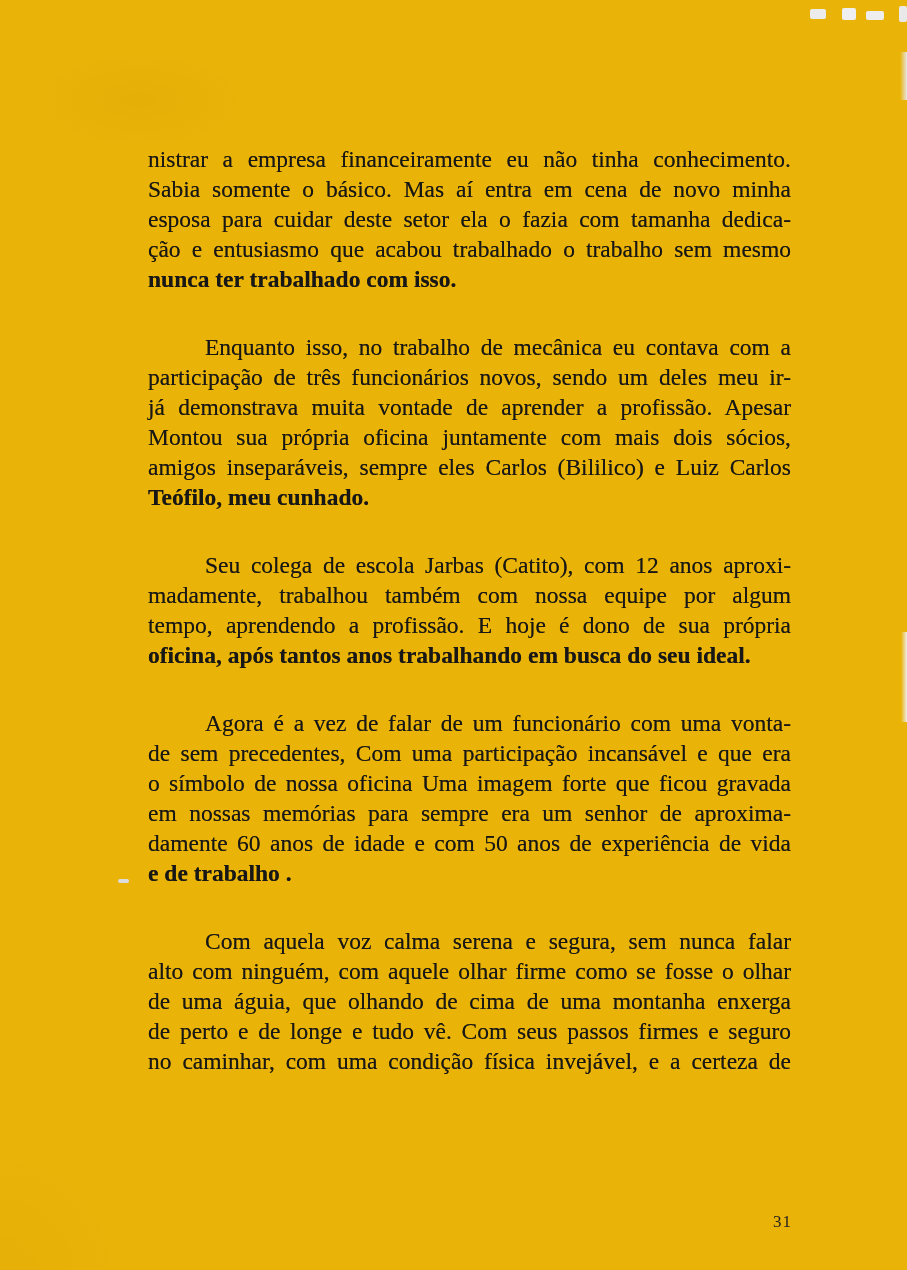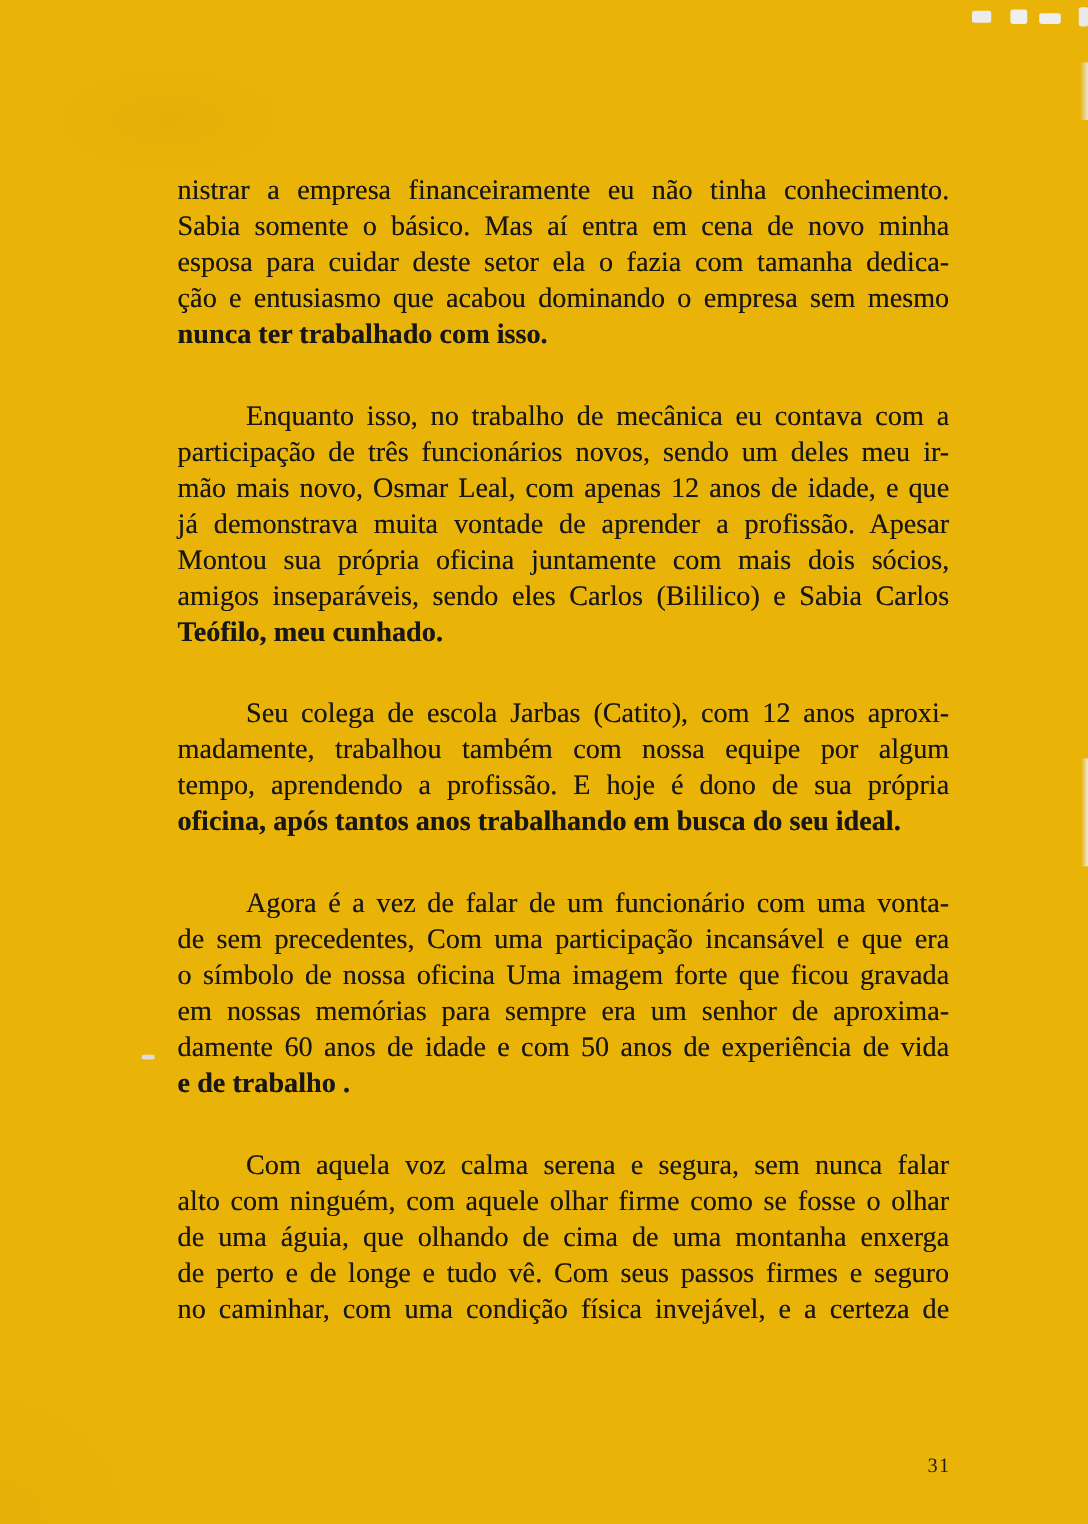--- a/index.html
+++ b/index.html
@@ -90,30 +90,29 @@
   <div class="speck s4"></div>
   <div class="edge-smudge-1"></div>
   <div class="edge-smudge-2"></div>
   <div class="margin-mark"></div>
 
   <div class="text-block" id="text-block" style="color: rgb(23, 23, 23);">
       <div class="para">
         <div class="line">nistrar a empresa financeiramente eu não tinha conhecimento.</div>
         <div class="line">Sabia somente o básico. Mas aí entra em cena de novo minha</div>
         <div class="line">esposa para cuidar deste setor ela o fazia com tamanha dedica-</div>
-        <div class="line">ção e entusiasmo que acabou dominando o empresa sem mesmo</div>
+        <div class="line">ção e entusiasmo que acabou trabalhado o trabalho sem mesmo</div>
         <div class="line last">nunca ter trabalhado com isso.</div>
       </div>
       <div class="para">
         <div class="line indent">Enquanto isso, no trabalho de mecânica eu contava com a</div>
         <div class="line">participação de três funcionários novos, sendo um deles meu ir-</div>
-        <div class="line">mão mais novo, Osmar Leal, com apenas 12 anos de idade, e que</div>
         <div class="line">já demonstrava muita vontade de aprender a profissão. Apesar</div>
         <div class="line">Montou sua própria oficina juntamente com mais dois sócios,</div>
-        <div class="line">amigos inseparáveis, sendo eles Carlos (Bililico) e Sabia Carlos</div>
+        <div class="line">amigos inseparáveis, sempre eles Carlos (Bililico) e Luiz Carlos</div>
         <div class="line last">Teófilo, meu cunhado.</div>
       </div>
       <div class="para">
         <div class="line indent">Seu colega de escola Jarbas (Catito), com 12 anos aproxi-</div>
         <div class="line">madamente, trabalhou também com nossa equipe por algum</div>
         <div class="line">tempo, aprendendo a profissão. E hoje é dono de sua própria</div>
         <div class="line last">oficina, após tantos anos trabalhando em busca do seu ideal.</div>
       </div>
       <div class="para">
         <div class="line indent">Agora é a vez de falar de um funcionário com uma vonta-</div>

